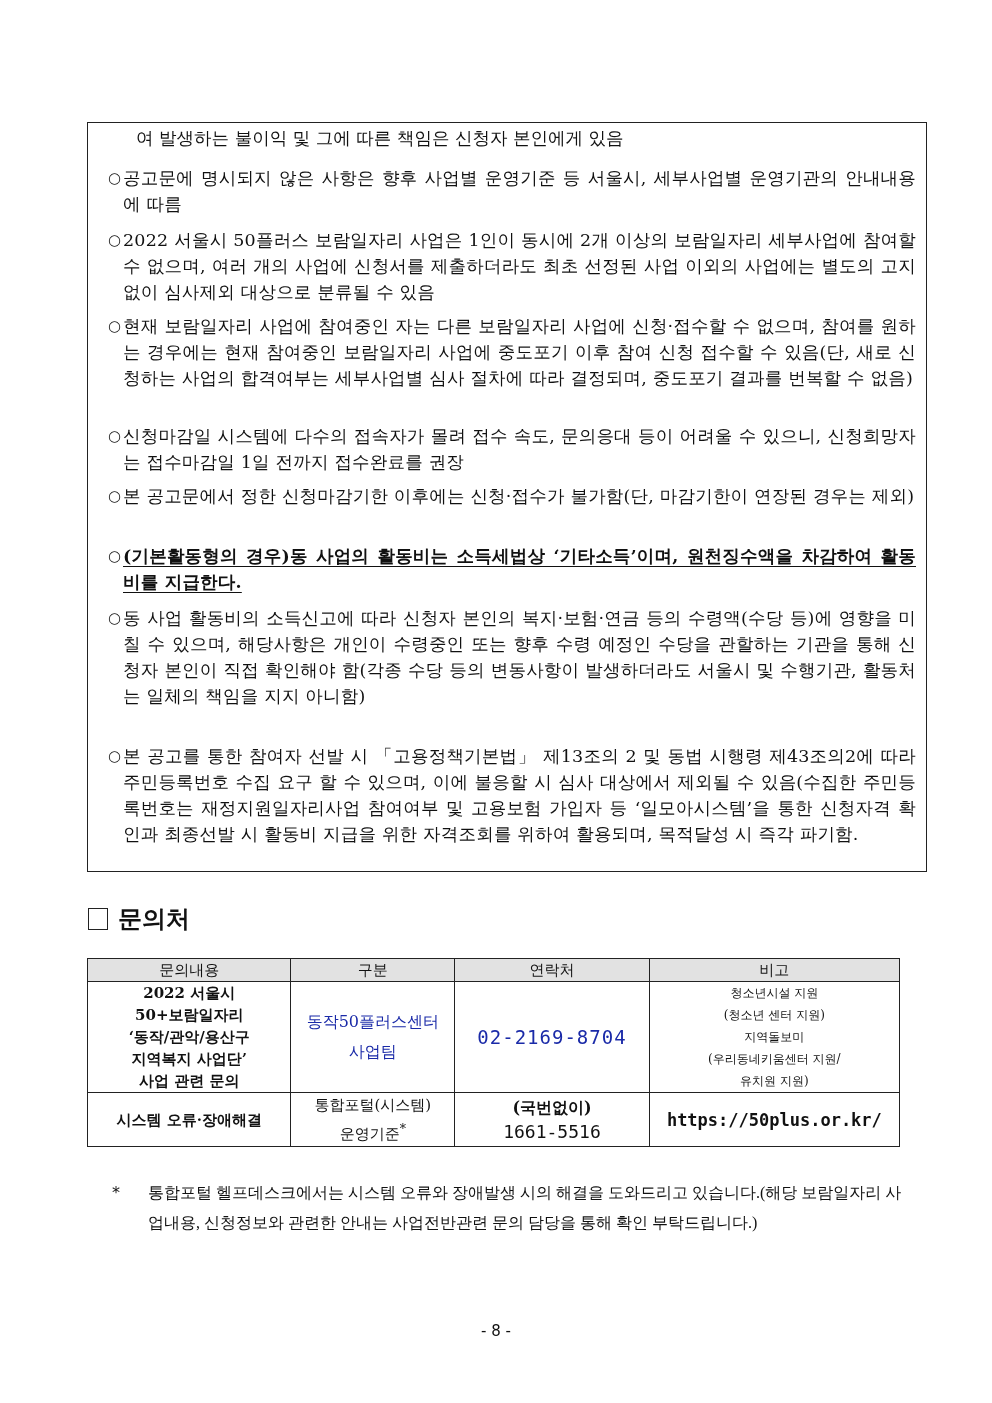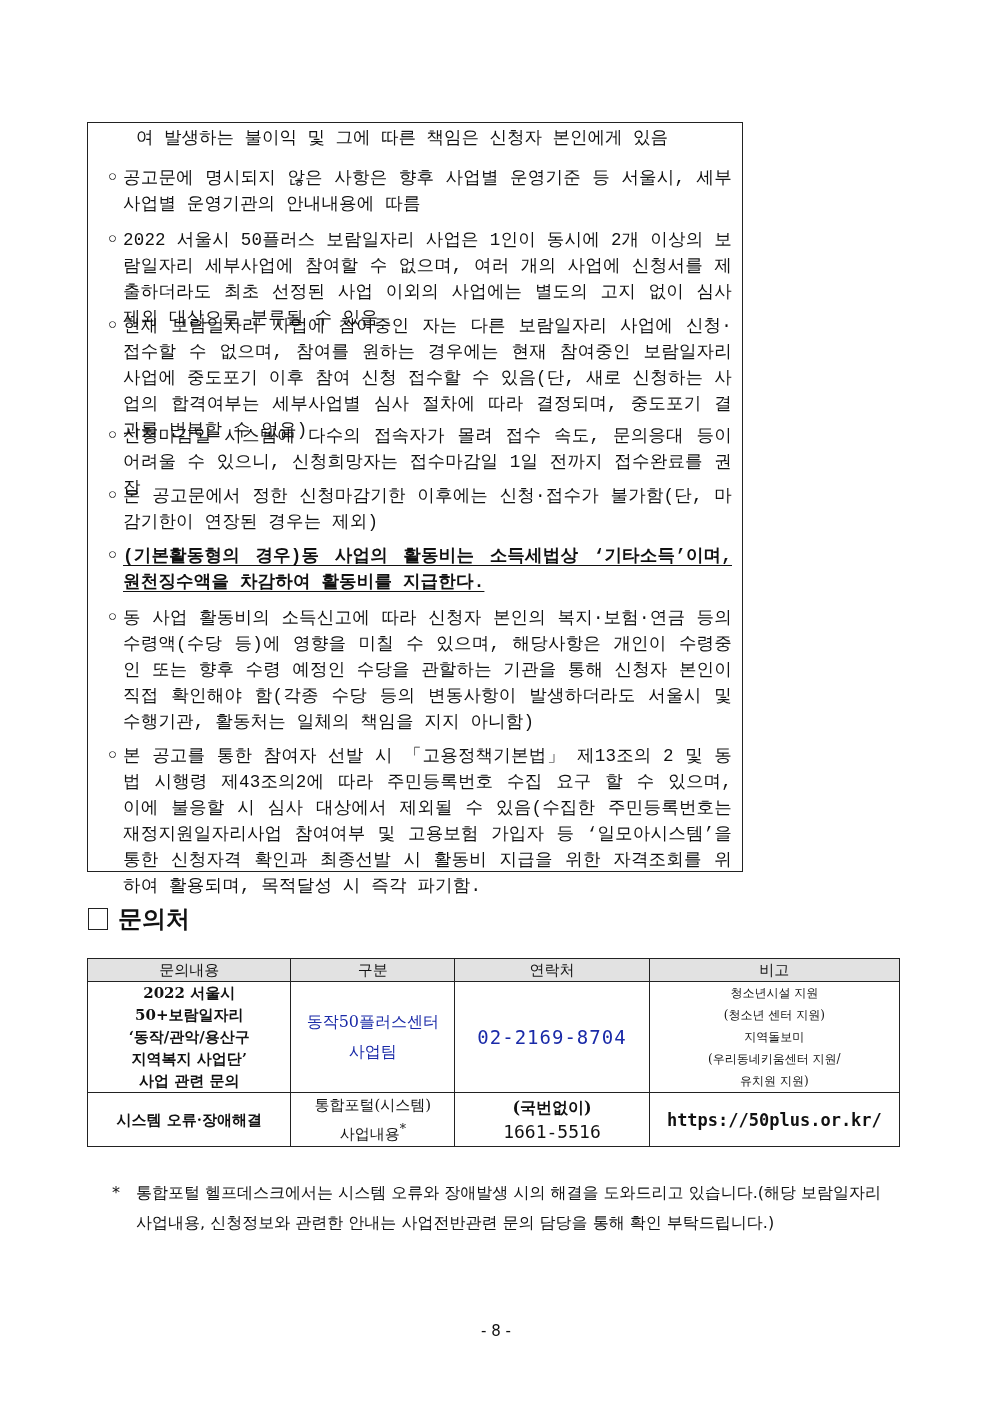--- a/index.html
+++ b/index.html
@@ -1,19 +1,19 @@
 <!DOCTYPE html>
 <html><head>
 <meta charset="utf-8">
 <style>
   html, body { margin: 0; padding: 0; background: #ffffff; }
   body { width: 992px; height: 1403px; position: relative; font-family: "DejaVu Serif", "Liberation Serif", serif; color: #111; }
   .box {
-    position: absolute; left: 87px; top: 122px; width: 656px; height: 750px;
-    border: 1.5px solid #222; box-sizing: border-box; font-family: Liberation Mono, monospace;
+    position: absolute; left: 87px; top: 122px; width: 840px; height: 750px;
+    border: 1.5px solid #222; box-sizing: border-box;
   }
   .item { position: absolute; left: 20px; right: 10px; font-size: 17.5px; line-height: 26px; letter-spacing: 0.2px; }
   .bullet { position: absolute; left: 0; top: 0; width: 18px; font-size: 15px; }
   .item .txt { margin-left: 15px; text-align: justify; text-align-last: left; }
   .cont { position: absolute; left: 48px; right: 10px; top: 0px; font-size: 17.5px; line-height: 26px; }
   .bold-u { font-weight: bold; text-decoration: underline; text-underline-offset: 4px; }
   .section-title { position: absolute; left: 88px; top: 903px; font-family: "DejaVu Sans", "Liberation Sans", sans-serif; font-weight: bold; font-size: 24px; display: flex; align-items: center; }
   .sq { width: 20px; height: 22px; border: 1.5px solid #222; margin-right: 10px; box-sizing: border-box; }
   table.contact { position: absolute; left: 87px; top: 958px; width: 813px; border-collapse: collapse; font-size: 15px; }
   table.contact td, table.contact th { border: 1.2px solid #222; text-align: center; vertical-align: middle; padding: 0 12px; }
@@ -21,21 +21,21 @@
   .c1 { width: 213px; } .c2 { width: 170px; } .c3 { width: 198px; } .c4 { width: 228px; }
   .q-cell { font-weight: bold; font-size: 15px; line-height: 22px; }
   .blue { color: #1a2aa8; }
   .phone { font-size: 19px; letter-spacing: 1px; font-family: "DejaVu Sans Mono", "Liberation Mono", monospace; }
   .note-cell { font-size: 12px; line-height: 22px; }
   .help-phone { font-weight: bold; font-size: 16px; line-height: 24px; }
   .num { font-size: 18px; font-family: "DejaVu Sans Mono", "Liberation Mono", monospace; font-weight: normal; }
   .url { font-size: 17px; font-family: "DejaVu Sans Mono", "Liberation Mono", monospace; font-weight: bold; }
   .footnote { position: absolute; left: 112px; top: 1178px; width: 790px; font-family: "DejaVu Sans", "Liberation Sans", sans-serif; font-size: 16px; line-height: 30px; }
   .footnote .star { position: absolute; left: 0; top: 0; }
-  .footnote .ftxt { margin-left: 24px; }
+  .footnote .ftxt { margin-left: 36px; font-family: Liberation Serif, serif; }
   .page-num { position: absolute; left: 0; width: 992px; top: 1322px; text-align: center; font-family: "DejaVu Sans", "Liberation Sans", sans-serif; font-size: 15px; }
 </style>
 </head>
 <body>
 
 <div class="box">
   <div class="cont" style="top:2px;">여 발생하는 불이익 및 그에 따른 책임은 신청자 본인에게 있음</div>
 
   <div class="item" style="top:42px;">
     <span class="bullet">○</span>
@@ -111,21 +111,21 @@
         <div>(청소년 센터 지원)</div>
         <div>지역돌보미</div>
         <div>(우리동네키움센터 지원/</div>
         <div>유치원 지원)</div>
       </td>
     </tr>
     <tr style="height:50px;">
       <td class="q-cell" style="font-size:15px;">시스템 오류·장애해결</td>
       <td style="font-size:15px;line-height:24px;">
         <div>통합포털(시스템)</div>
-        <div><span>사업내용</span><sup>*</sup></div>
+        <div><span>운영기준</span><sup>*</sup></div>
       </td>
       <td class="help-phone">
         <div>(국번없이)</div>
         <div class="num">1661-5516</div>
       </td>
       <td class="url">https://50plus.or.kr/</td>
     </tr>
   </tbody>
 </table>
 

